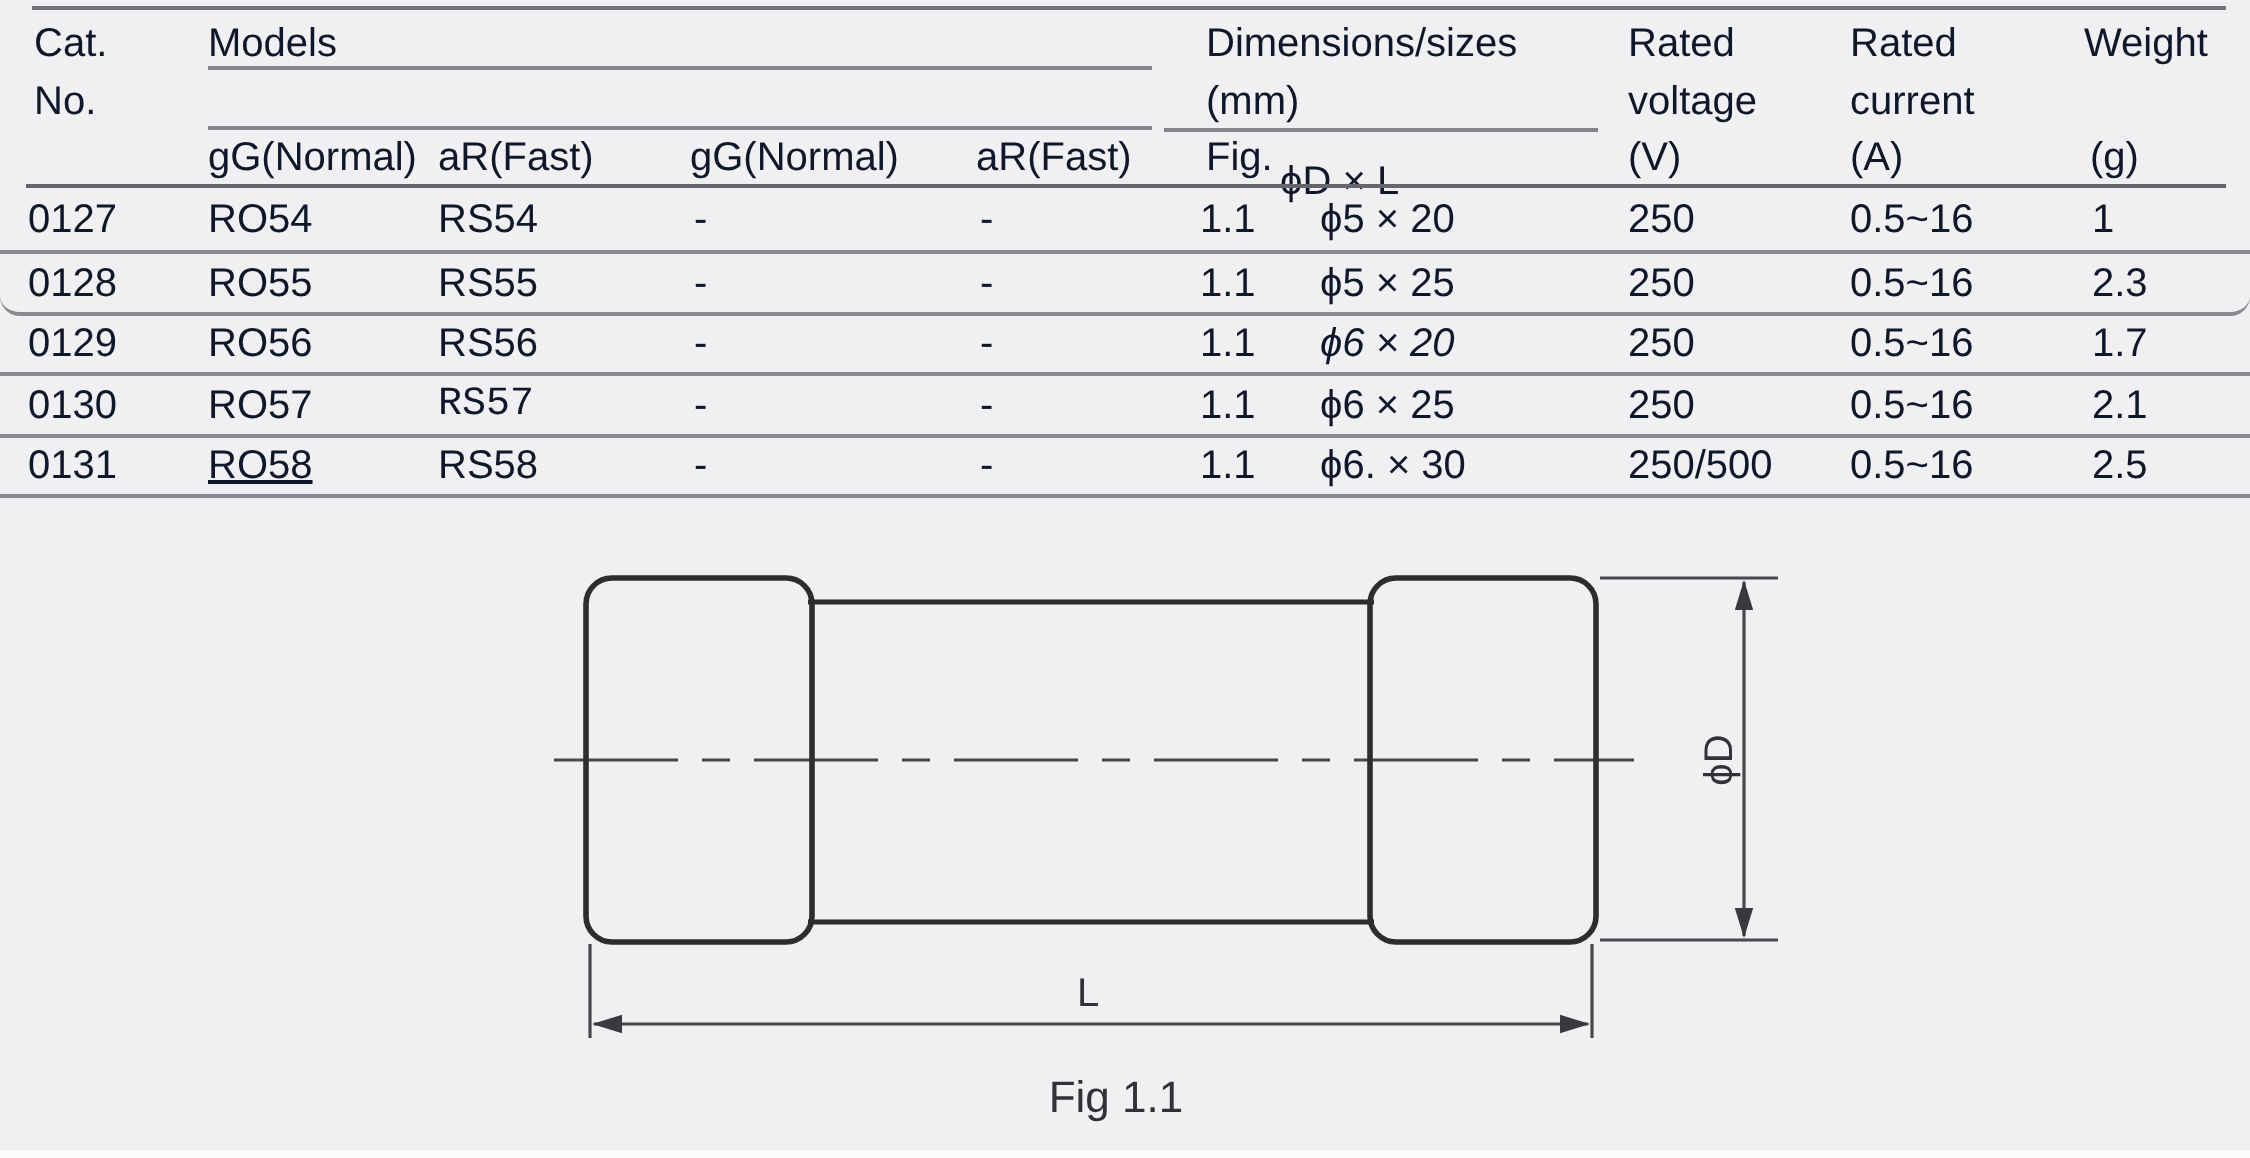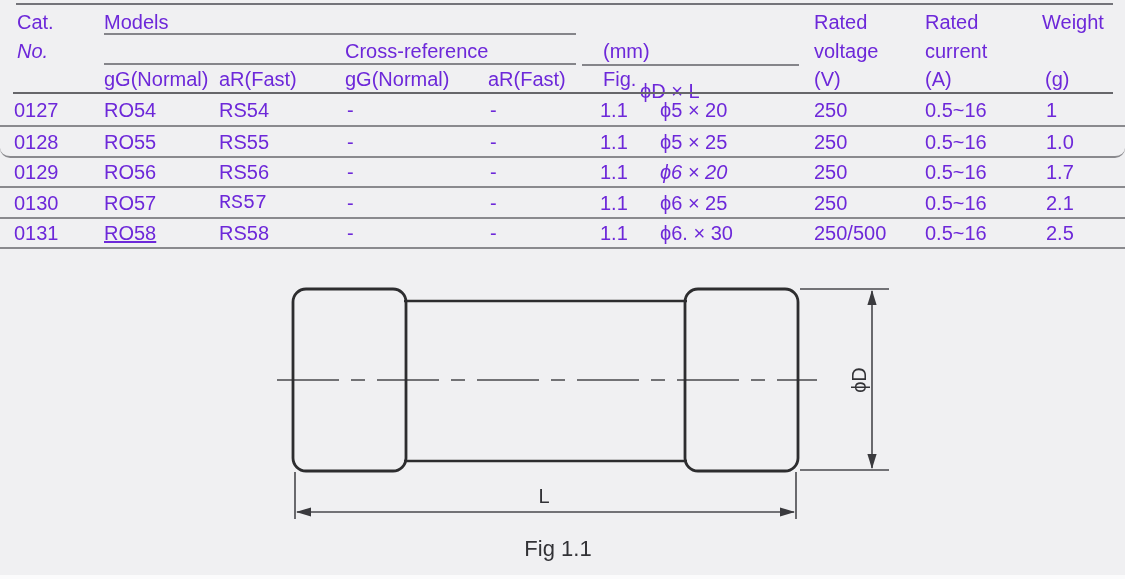--- a/index.html
+++ b/index.html
@@ -2,28 +2,28 @@
 <html><head>
 <meta charset="utf-8">
 <style>
   html,body { margin:0; padding:0; background:#d8d8da; }
   .canvas {
     position:relative;
     width:1125px; height:579px;
     margin:0 auto;
     background:#f0f0f2;
     font-family:"Liberation Sans","DejaVu Sans",sans-serif;
-    color:#6d28d9;
+    color:#0f172a;
     overflow:hidden;
   }
   .t { position:absolute; font-size:20px; line-height:1; white-space:pre; }
   .rule { position:absolute; background:#85858a; height:2px; }
   
   .h-cat1 { left:17px;  top:12px; }
-  .h-cat2 { left:17px;  top:41px;font-style:italic; }
+  .h-cat2 { left:17px;  top:41px; }
   .h-models { left:104px; top:12px; }
   .h-xref { left:345px; top:41px; }
   .h-dims1 { left:603px; top:12px; }
   .h-dims2 { left:603px; top:41px; }
   .h-rv1 { left:814px; top:12px; }
   .h-rv2 { left:814px; top:41px; }
   .h-rv3 { left:814px; top:69px; }
   .h-rc1 { left:925px; top:12px; }
   .h-rc2 { left:925px; top:41px; }
   .h-rc3 { left:925px; top:69px; }
@@ -54,23 +54,23 @@
 <div class="canvas">
 
   <div class="rule rule-top"></div>
 
   <span class="t h-cat1">Cat.</span>
   <span class="t h-cat2">No.</span>
 
   <span class="t h-models">Models</span>
   <div class="rule rule-models"></div>
 
-  <span class="t h-xref">Cross-reference</span>
   <div class="rule rule-xref"></div>
 
+  <span class="t h-dims1">Dimensions/sizes</span>
   <span class="t h-dims2">(mm)</span>
   <div class="rule rule-mm"></div>
 
   <span class="t h-rv1">Rated</span>
   <span class="t h-rv2">voltage</span>
   <span class="t h-rv3">(V)</span>
 
   <span class="t h-rc1">Rated</span>
   <span class="t h-rc2">current</span>
   <span class="t h-rc3">(A)</span>
@@ -103,21 +103,21 @@
       <div class="row" style="height: 31px; border-radius: 10px;">
         <span class="cell" style="left: 14px;">0128</span>
         <span class="cell" style="left: 104px;">RO55</span>
         <span class="cell" style="left: 219px;">RS55</span>
         <span class="cell" style="left: 347px;">-</span>
         <span class="cell" style="left: 490px;">-</span>
         <span class="cell" style="left: 600px;">1.1</span>
         <span class="cell" style="left: 660px;">ϕ5 × 25</span>
         <span class="cell" style="left: 814px;">250</span>
         <span class="cell" style="left: 925px;">0.5~16</span>
-        <span class="cell" style="left: 1046px;">1.0</span>
+        <span class="cell" style="left: 1046px;">2.3</span>
       </div>
       <div class="row" style="height: 30px;">
         <span class="cell" style="left: 14px;">0129</span>
         <span class="cell" style="left: 104px;">RO56</span>
         <span class="cell" style="left: 219px;">RS56</span>
         <span class="cell" style="left: 347px;">-</span>
         <span class="cell" style="left: 490px;">-</span>
         <span class="cell" style="left: 600px;">1.1</span>
         <span class="cell" style="left: 660px; font-style: italic;">ϕ6 × 20</span>
         <span class="cell" style="left: 814px;">250</span>

